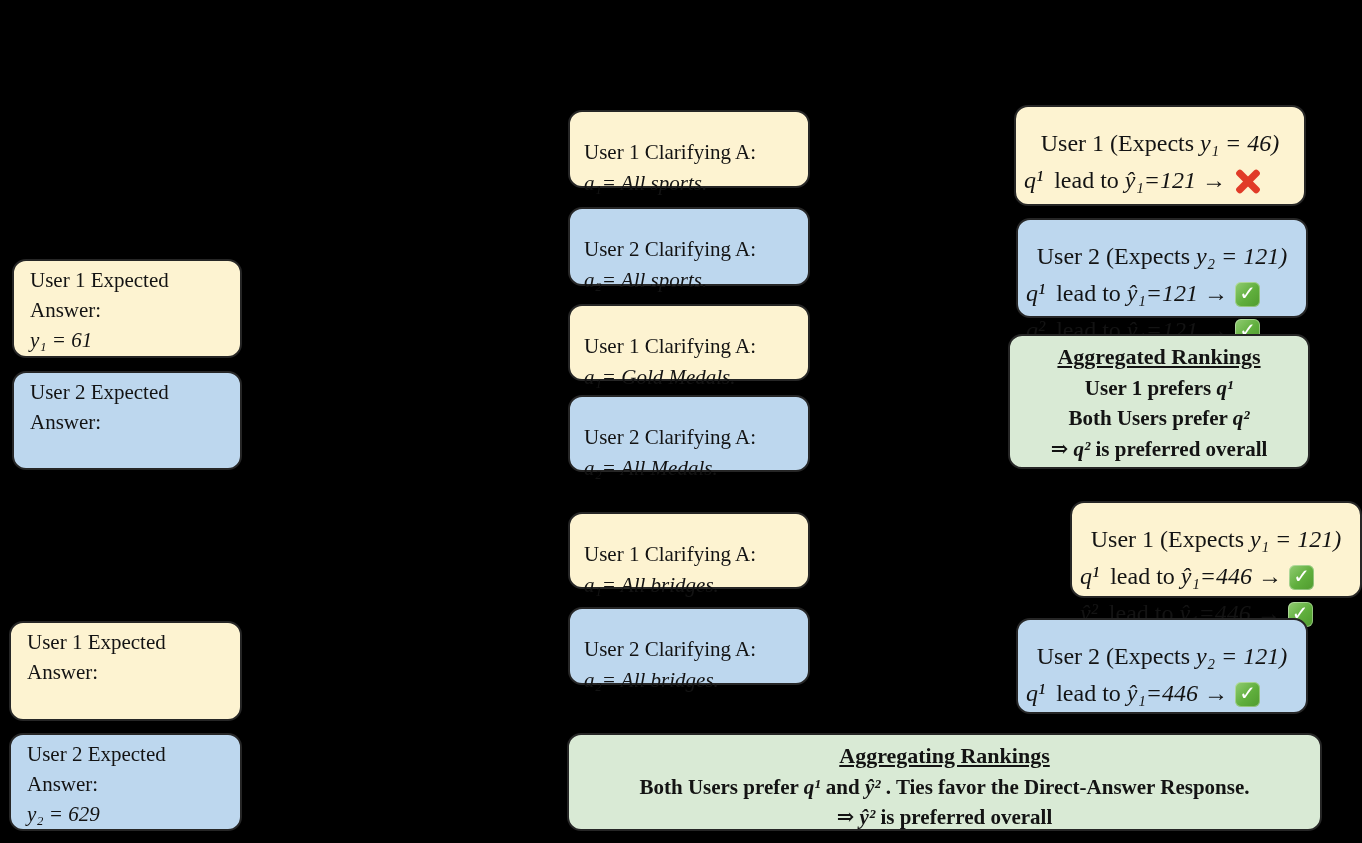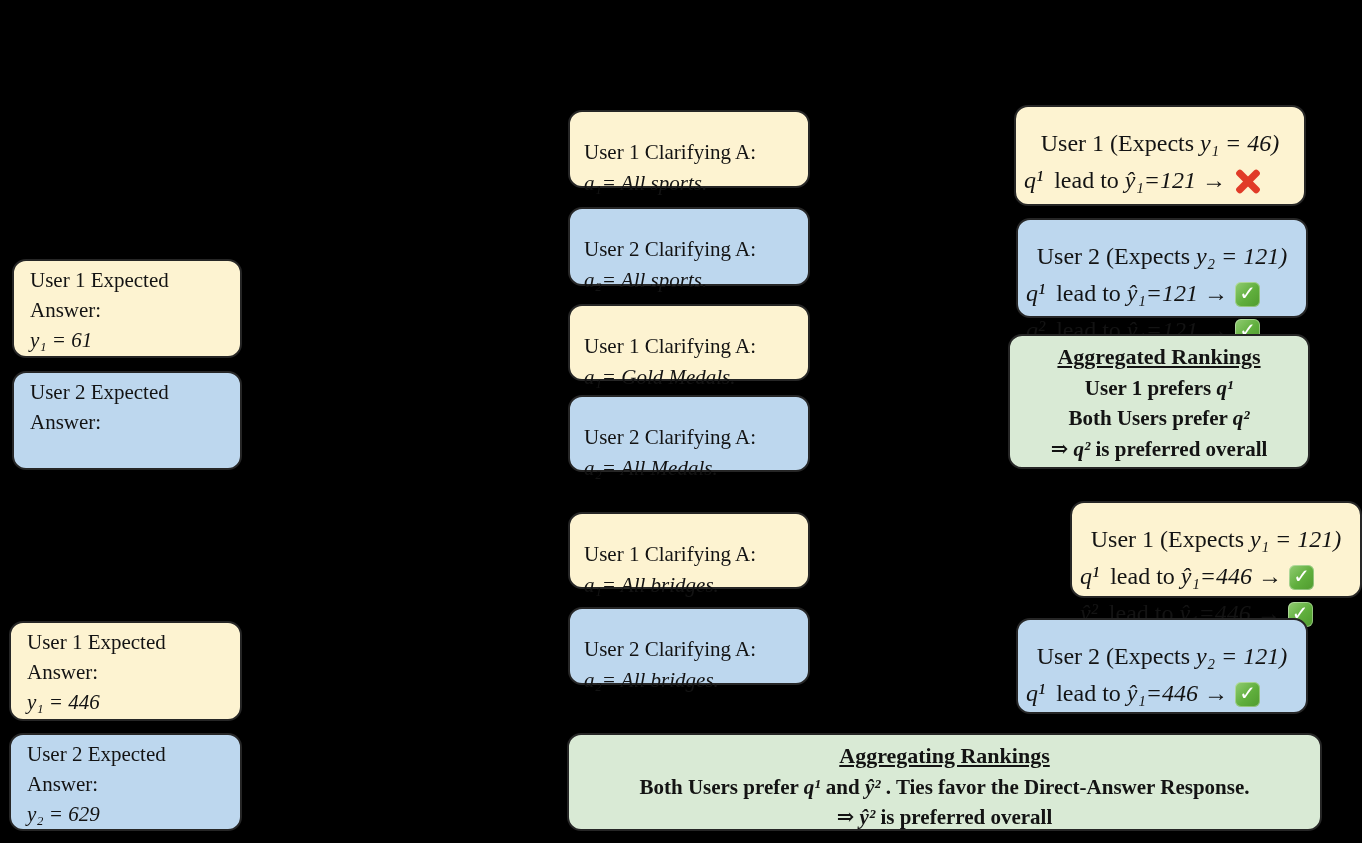--- a/index.html
+++ b/index.html
@@ -72,21 +72,20 @@
     <div class="m">y₁ = 61</div>
   </div>
   <div class="box u2 exp" id="l2">
     <div>User 2 Expected</div>
     <div>Answer:</div>
   </div>
 
   <div class="box u1 exp" id="l3">
     <div>User 1 Expected</div>
     <div>Answer:</div>
-    <div class="m">y₁ = 446</div>
   </div>
   <div class="box u2 exp" id="l4">
     <div>User 2 Expected</div>
     <div>Answer:</div>
     <div class="m">y₂ = 629</div>
   </div>
 
   <div class="box u1 clar" id="m1">
     <div>User 1 Clarifying A:</div>
     <div class="m">a₁= All sports.</div>

